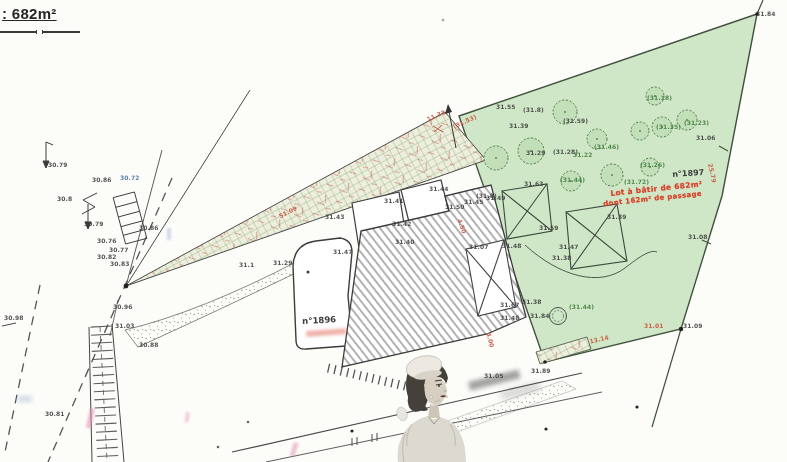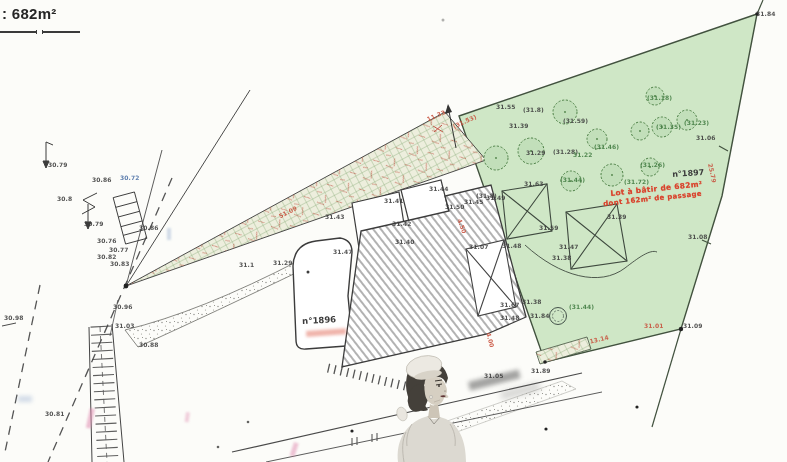--- a/index.html
+++ b/index.html
@@ -10,21 +10,21 @@
   }
   #plan svg{position:absolute;left:0;top:0;}
   
   .lbl{
     position:absolute;font-size:6px;font-weight:700;line-height:1;
     letter-spacing:.1px;white-space:nowrap;opacity:.88;
     transform-origin:0 0;
   }
   
   .note{position:absolute;white-space:nowrap;transform-origin:0 0;line-height:1;}
-  .area-label{left:2px;top:5px;font:700 15px "Liberation Sans",sans-serif;color:#262626;letter-spacing:.3px;}
+  .area-label{left:2px;top:5px;font:700 15px "Liberation Sans",sans-serif;color:#262626;letter-spacing:.3px;text-decoration:underline;}
   .scale-bar{position:absolute;left:0;top:31px;width:80px;height:2px;background:#3a3a3a;}
   .scale-bar::after{content:"";position:absolute;left:36px;top:-1px;width:5px;height:4px;background:#fcfcf9;border-left:1px solid #3a3a3a;border-right:1px solid #3a3a3a;}
   .lot1897{left:672px;top:171px;font-size:8px;font-weight:700;transform:rotate(-4deg);}
   .lot1896{left:302px;top:317px;font-size:8.5px;font-weight:700;transform:rotate(-3deg);}
   .rnote1{left:610px;top:190px;font-size:7.5px;font-weight:700;transform:rotate(-6deg);letter-spacing:.3px;text-shadow:0 0 .7px rgba(217,68,46,.7);}
   .rnote2{left:603px;top:201px;font-size:7px;font-weight:700;transform:rotate(-6deg);letter-spacing:.3px;text-shadow:0 0 .7px rgba(217,68,46,.7);}
   
   .smudge{position:absolute;transform-origin:0 0;pointer-events:none;}
   .sm-caption{left:468px;top:382px;width:52px;height:9px;background:#4c4c4c;opacity:.5;filter:blur(2px);transform:rotate(-14deg);}
   .sm-caption2{left:500px;top:392px;width:40px;height:8px;background:#777;opacity:.3;filter:blur(3px);transform:rotate(-14deg);}

